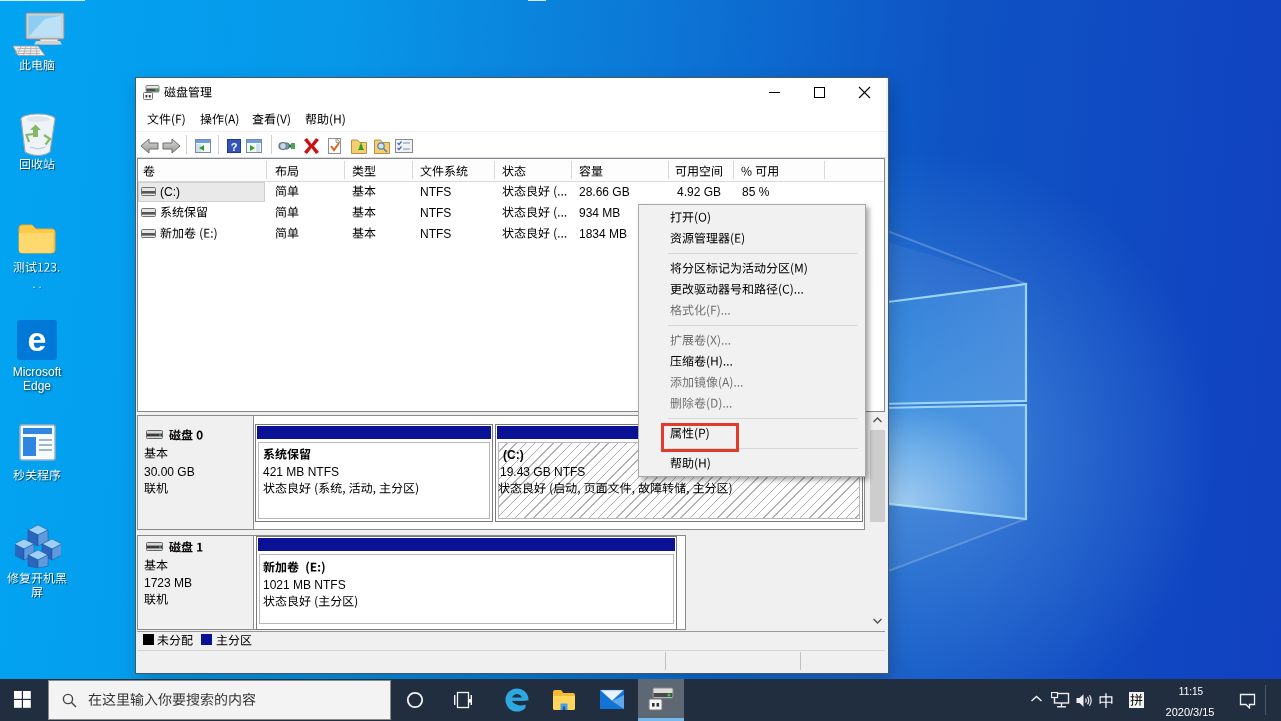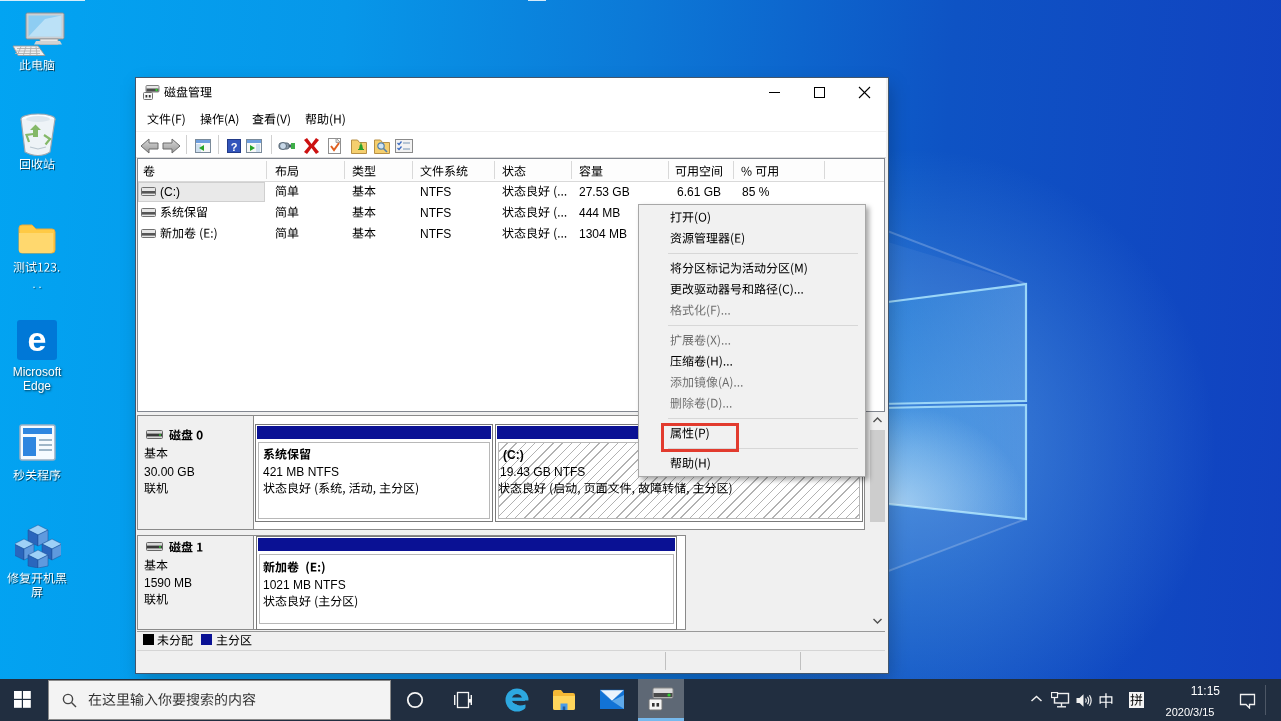--- a/index.html
+++ b/index.html
@@ -188,35 +188,35 @@
 <div style="position:absolute;left:668px;top:161px;width:1px;height:18px;background:#d9d9d9"></div>
 <div style="position:absolute;left:733px;top:161px;width:1px;height:18px;background:#d9d9d9"></div>
 <div style="position:absolute;left:824px;top:161px;width:1px;height:18px;background:#d9d9d9"></div>
 <div style="position:absolute;left:138px;top:182px;width:127px;height:20px;background:#e9e9e9;border:1px solid #cfcfcf;box-sizing:border-box"></div>
 <svg style="position:absolute;left:141px;top:187px" width="15" height="10">
     <rect x="0.5" y="0.5" width="14" height="8" rx="1" fill="#e6e6e6" stroke="#707070"></rect>
     <rect x="1" y="4" width="13" height="2.6" fill="#555"></rect>
   </svg>
 <div class="lt" style="left:160px;top:185px">(C:)</div>
 <div class="lt" style="left:420px;top:185px">NTFS</div>
-<div class="lt" style="left:579px;top:185px">27.53 GB</div>
-<div class="lt" style="left:677px;top:185px">6.61 GB</div>
+<div class="lt" style="left:579px;top:185px">28.66 GB</div>
+<div class="lt" style="left:677px;top:185px">4.92 GB</div>
 <div class="lt" style="left:742px;top:185px">85 %</div>
 <svg style="position:absolute;left:141px;top:208px" width="15" height="10">
     <rect x="0.5" y="0.5" width="14" height="8" rx="1" fill="#e6e6e6" stroke="#707070"></rect>
     <rect x="1" y="4" width="13" height="2.6" fill="#555"></rect>
   </svg>
 <div class="lt" style="left:420px;top:206px">NTFS</div>
-<div class="lt" style="left:579px;top:206px">444 MB</div>
+<div class="lt" style="left:579px;top:206px">934 MB</div>
 <svg style="position:absolute;left:141px;top:229px" width="15" height="10">
     <rect x="0.5" y="0.5" width="14" height="8" rx="1" fill="#e6e6e6" stroke="#707070"></rect>
     <rect x="1" y="4" width="13" height="2.6" fill="#555"></rect>
   </svg>
 <div class="lt" style="left:420px;top:227px">NTFS</div>
-<div class="lt" style="left:579px;top:227px">1304 MB</div>
+<div class="lt" style="left:579px;top:227px">1834 MB</div>
 <div style="position:absolute;left:137px;top:413px;width:748px;height:236px;background:#f0f0f0"></div>
 <div style="position:absolute;left:137px;top:415px;width:728px;height:115px;background:#fff;border:1px solid #8a8a8a;box-sizing:border-box"></div>
 <div style="position:absolute;left:137px;top:415px;width:117px;height:115px;background:#f0f0f0;border:1px solid #8a8a8a;box-sizing:border-box"></div>
 <svg style="position:absolute;left:146px;top:430px" width="17" height="10">
     <rect x="0.5" y="0.5" width="16" height="8" rx="1" fill="#d9d9d9" stroke="#666"></rect>
     <rect x="1" y="3.6" width="15" height="2.8" fill="#3a3a3a"></rect>
     <circle cx="14" cy="5" r="1" fill="#30c030"></circle>
   </svg>
 <div class="lt" style="left:144px;top:465px">30.00 GB</div>
 <div style="position:absolute;left:255px;top:424px;width:238px;height:98px;background:#fff;border:1px solid #7a7a7a;box-sizing:border-box"></div>
@@ -228,21 +228,21 @@
 <div class="lt" style="left:263px;top:465px">421 MB NTFS</div>
 <div class="lt" style="left:503px;top:448px;font-weight:bold">(C:)</div>
 <div class="lt" style="left:500px;top:465px">19.43 GB NTFS</div>
 <div style="position:absolute;left:137px;top:535px;width:549px;height:95px;background:#fff;border:1px solid #8a8a8a;box-sizing:border-box"></div>
 <div style="position:absolute;left:137px;top:535px;width:117px;height:95px;background:#f0f0f0;border:1px solid #8a8a8a;box-sizing:border-box"></div>
 <svg style="position:absolute;left:146px;top:542px" width="17" height="10">
     <rect x="0.5" y="0.5" width="16" height="8" rx="1" fill="#d9d9d9" stroke="#666"></rect>
     <rect x="1" y="3.6" width="15" height="2.8" fill="#3a3a3a"></rect>
     <circle cx="14" cy="5" r="1" fill="#30c030"></circle>
   </svg>
-<div class="lt" style="left:144px;top:576px">1590 MB</div>
+<div class="lt" style="left:144px;top:576px">1723 MB</div>
 <div style="position:absolute;left:256px;top:536px;width:421px;height:94px;background:#fff;border:1px solid #7a7a7a;box-sizing:border-box"></div>
 <div style="position:absolute;left:258px;top:538px;width:417px;height:13px;background:#0a1194"></div>
 <div style="position:absolute;left:259px;top:554px;width:415px;height:70px;background:#fff;border:1px solid #b8b8b8;box-sizing:border-box"></div>
 <div class="lt" style="left:263px;top:578px">1021 MB NTFS</div>
 <div style="position:absolute;left:137px;top:631px;width:748px;height:18px;background:#f0f0f0;border-top:1px solid #999"></div>
 <div style="position:absolute;left:143px;top:634px;width:11px;height:11px;background:#000"></div>
 <div style="position:absolute;left:201px;top:634px;width:11px;height:11px;background:#0a1194"></div>
 <div style="position:absolute;left:869px;top:414px;width:17px;height:216px;background:#f0f0f0"></div>
 
 <svg style="position:absolute;left:869px;top:414px" width="17" height="216">
@@ -329,21 +329,21 @@
 <line x1="10.5" y1="11" x2="10.5" y2="14.5" stroke="#f0f0f0" stroke-width="1.4"></line>
 <line x1="6" y1="14.8" x2="15" y2="14.8" stroke="#f0f0f0" stroke-width="1.4"></line>
 <rect x="0.5" y="0.5" width="6" height="5" fill="#212e40" stroke="#f0f0f0" stroke-width="1.2"></rect>
 </svg>
 
 <svg style="position:absolute;left:1076px;top:693px" width="17" height="15">
 <polygon points="0.5,5 3.5,5 7.5,1.2 7.5,13.8 3.5,10 0.5,10" fill="#f0f0f0"></polygon>
 <path d="M9.5 5.5 q1.4 2 0 4 M11.5 3.8 q2.3 3.7 0 7.4 M13.5 2.2 q3.3 5.3 0 10.6" stroke="#f0f0f0" stroke-width="1.2" fill="none"></path>
 </svg>
 <div style="position:absolute;left:1129px;top:692px;width:15px;height:16px;background:#f5f5f5"></div>
-<div class="lt" style="left:1162px;top:684px;width:58px;text-align:right;color:#fff;font-size:12px">11:15</div>
+<div class="lt" style="left:1162px;top:684px;width:58px;text-align:center;color:#fff;font-size:10px">11:15</div>
 <div class="lt" style="left:1158px;top:705px;width:64px;text-align:center;color:#fff;font-size:11px">2020/3/15</div>
 <div style="position:absolute;left:1265px;top:685px;width:1px;height:30px;background:rgba(255,255,255,0.20)"></div>
 
 <svg style="position:absolute;left:1239px;top:693px" width="17" height="16">
 <path d="M1.5 1.5 l14 0 l0 10 l-5 0 l0 3.5 l-3.5 -3.5 l-5.5 0 z" fill="none" stroke="#f0f0f0" stroke-width="1.3"></path>
 </svg>
 <div style="position:absolute;left:31px;top:278px;width:12px;text-align:center;color:#fff;font-size:11px;font-family:'Liberation Sans';text-shadow:1px 1px 1px rgba(0,0,0,0.6)">. .</div>
 <div class="cap" style="left:7px;top:365px;width:60px">Microsoft<br>Edge</div>
 <svg class="ct " style="left:164px;top:84.4px;" width="53" height="17">
     <g fill="#000" transform="translate(0,12.6) scale(0.012,-0.012)">

